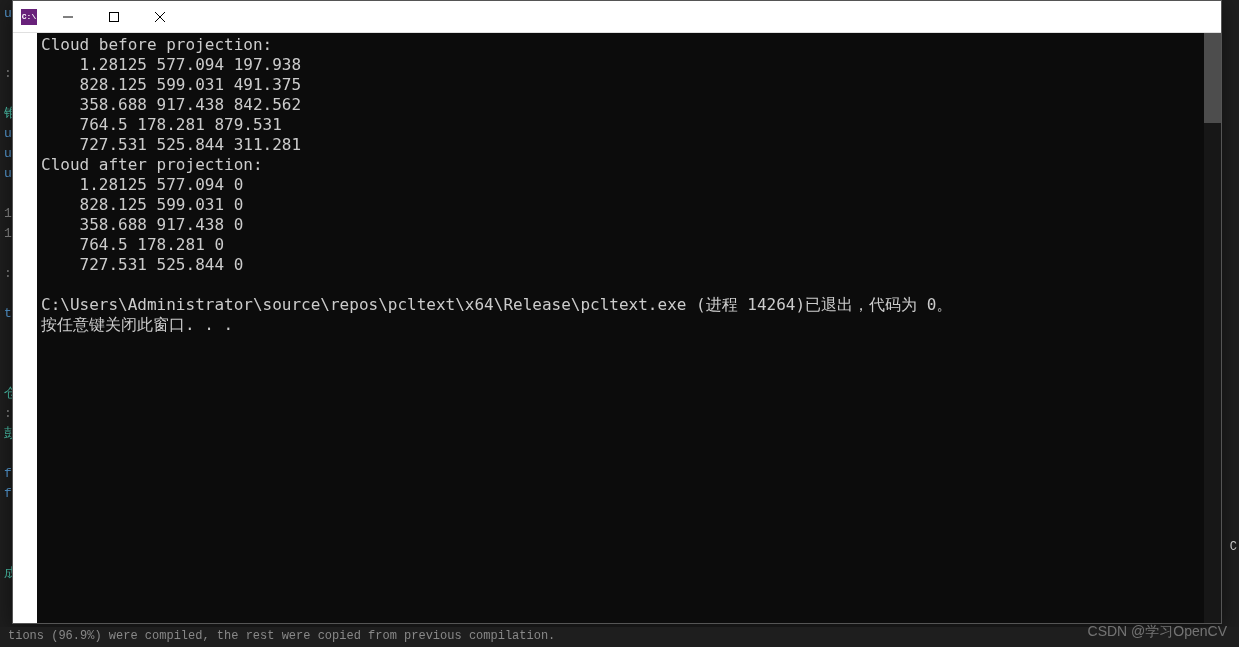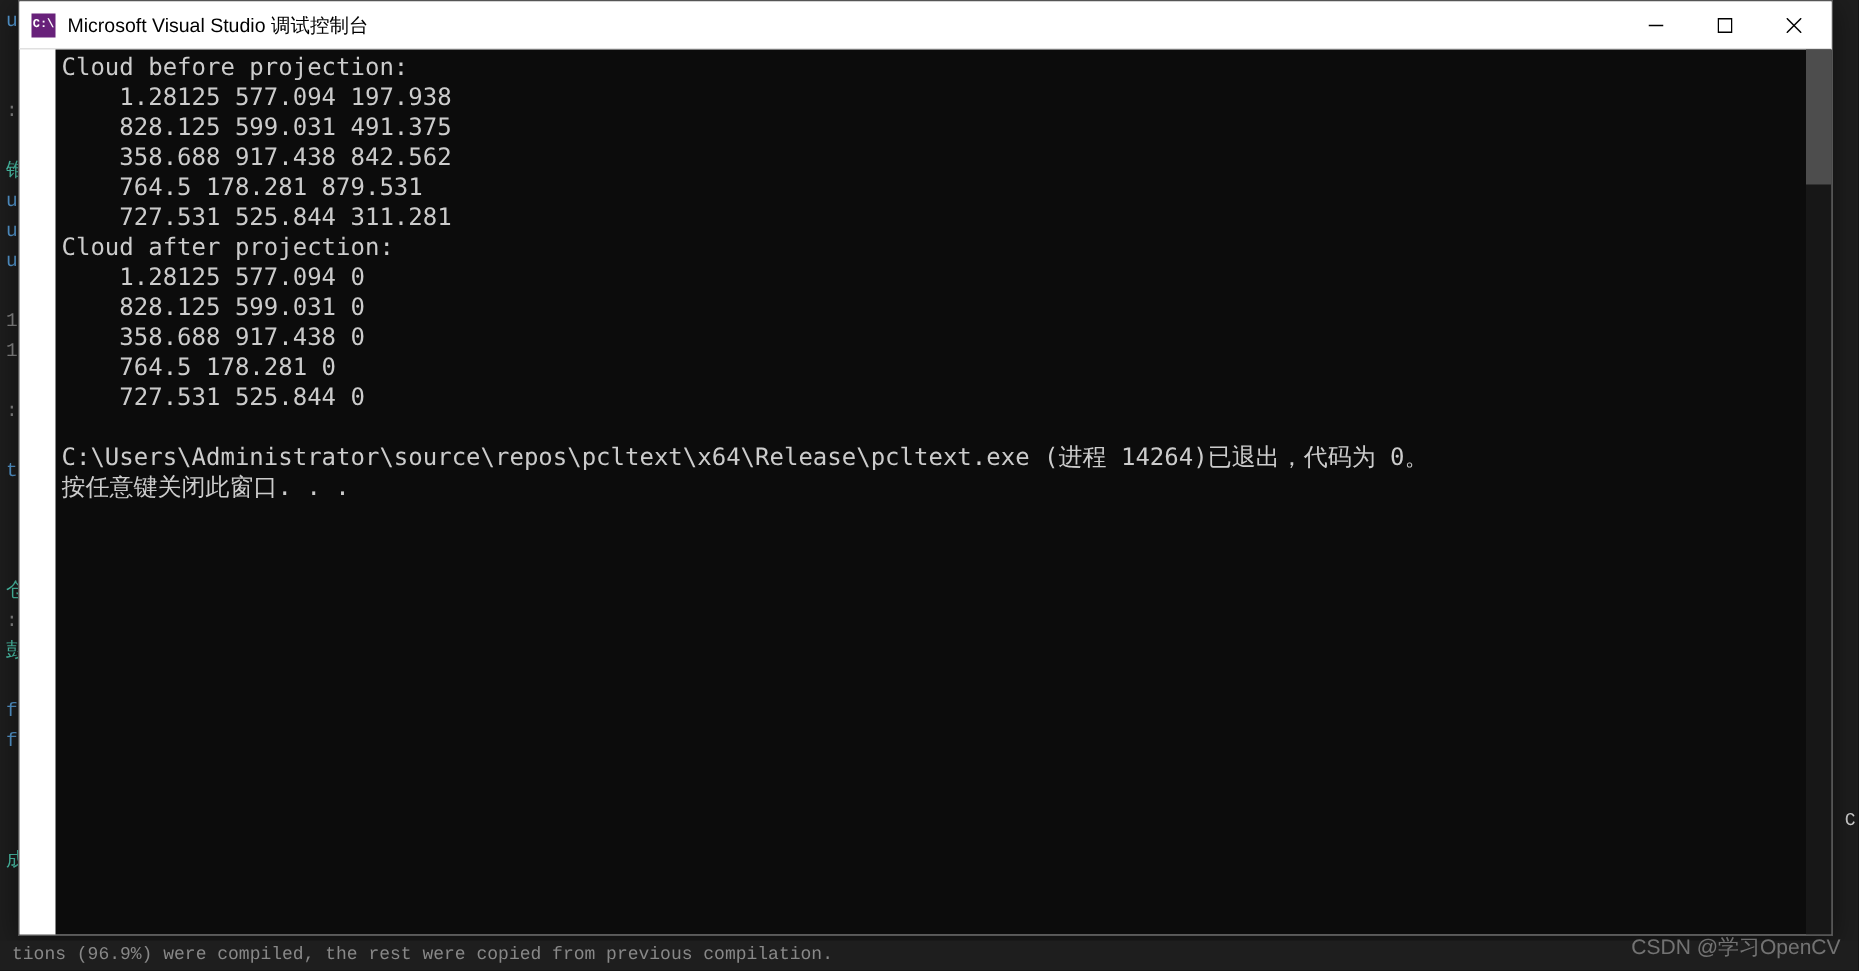--- a/index.html
+++ b/index.html
@@ -182,21 +182,20 @@
       <div class="bg-line bg-gray"></div>
       <div class="bg-line bg-green">成</div>
     </div>
 </div>
 
 <div class="right-c">C</div>
 
 <div class="console-window">
   <div class="title-bar">
     <div class="title-icon">C:\</div>
-    <div class="title-text">Microsoft Visual Studio 调试控制台</div>
     <div class="window-controls">
       <div class="win-btn">
         <svg width="10" height="10" viewBox="0 0 10 10">
             <line x1="0" y1="5" x2="10" y2="5" stroke="#000" stroke-width="1"></line>
           </svg>
       </div>
       <div class="win-btn">
         <svg width="10" height="10" viewBox="0 0 10 10">
             <rect x="0.5" y="0.5" width="9" height="9" stroke="#000" stroke-width="1" fill="none"></rect>
           </svg>

